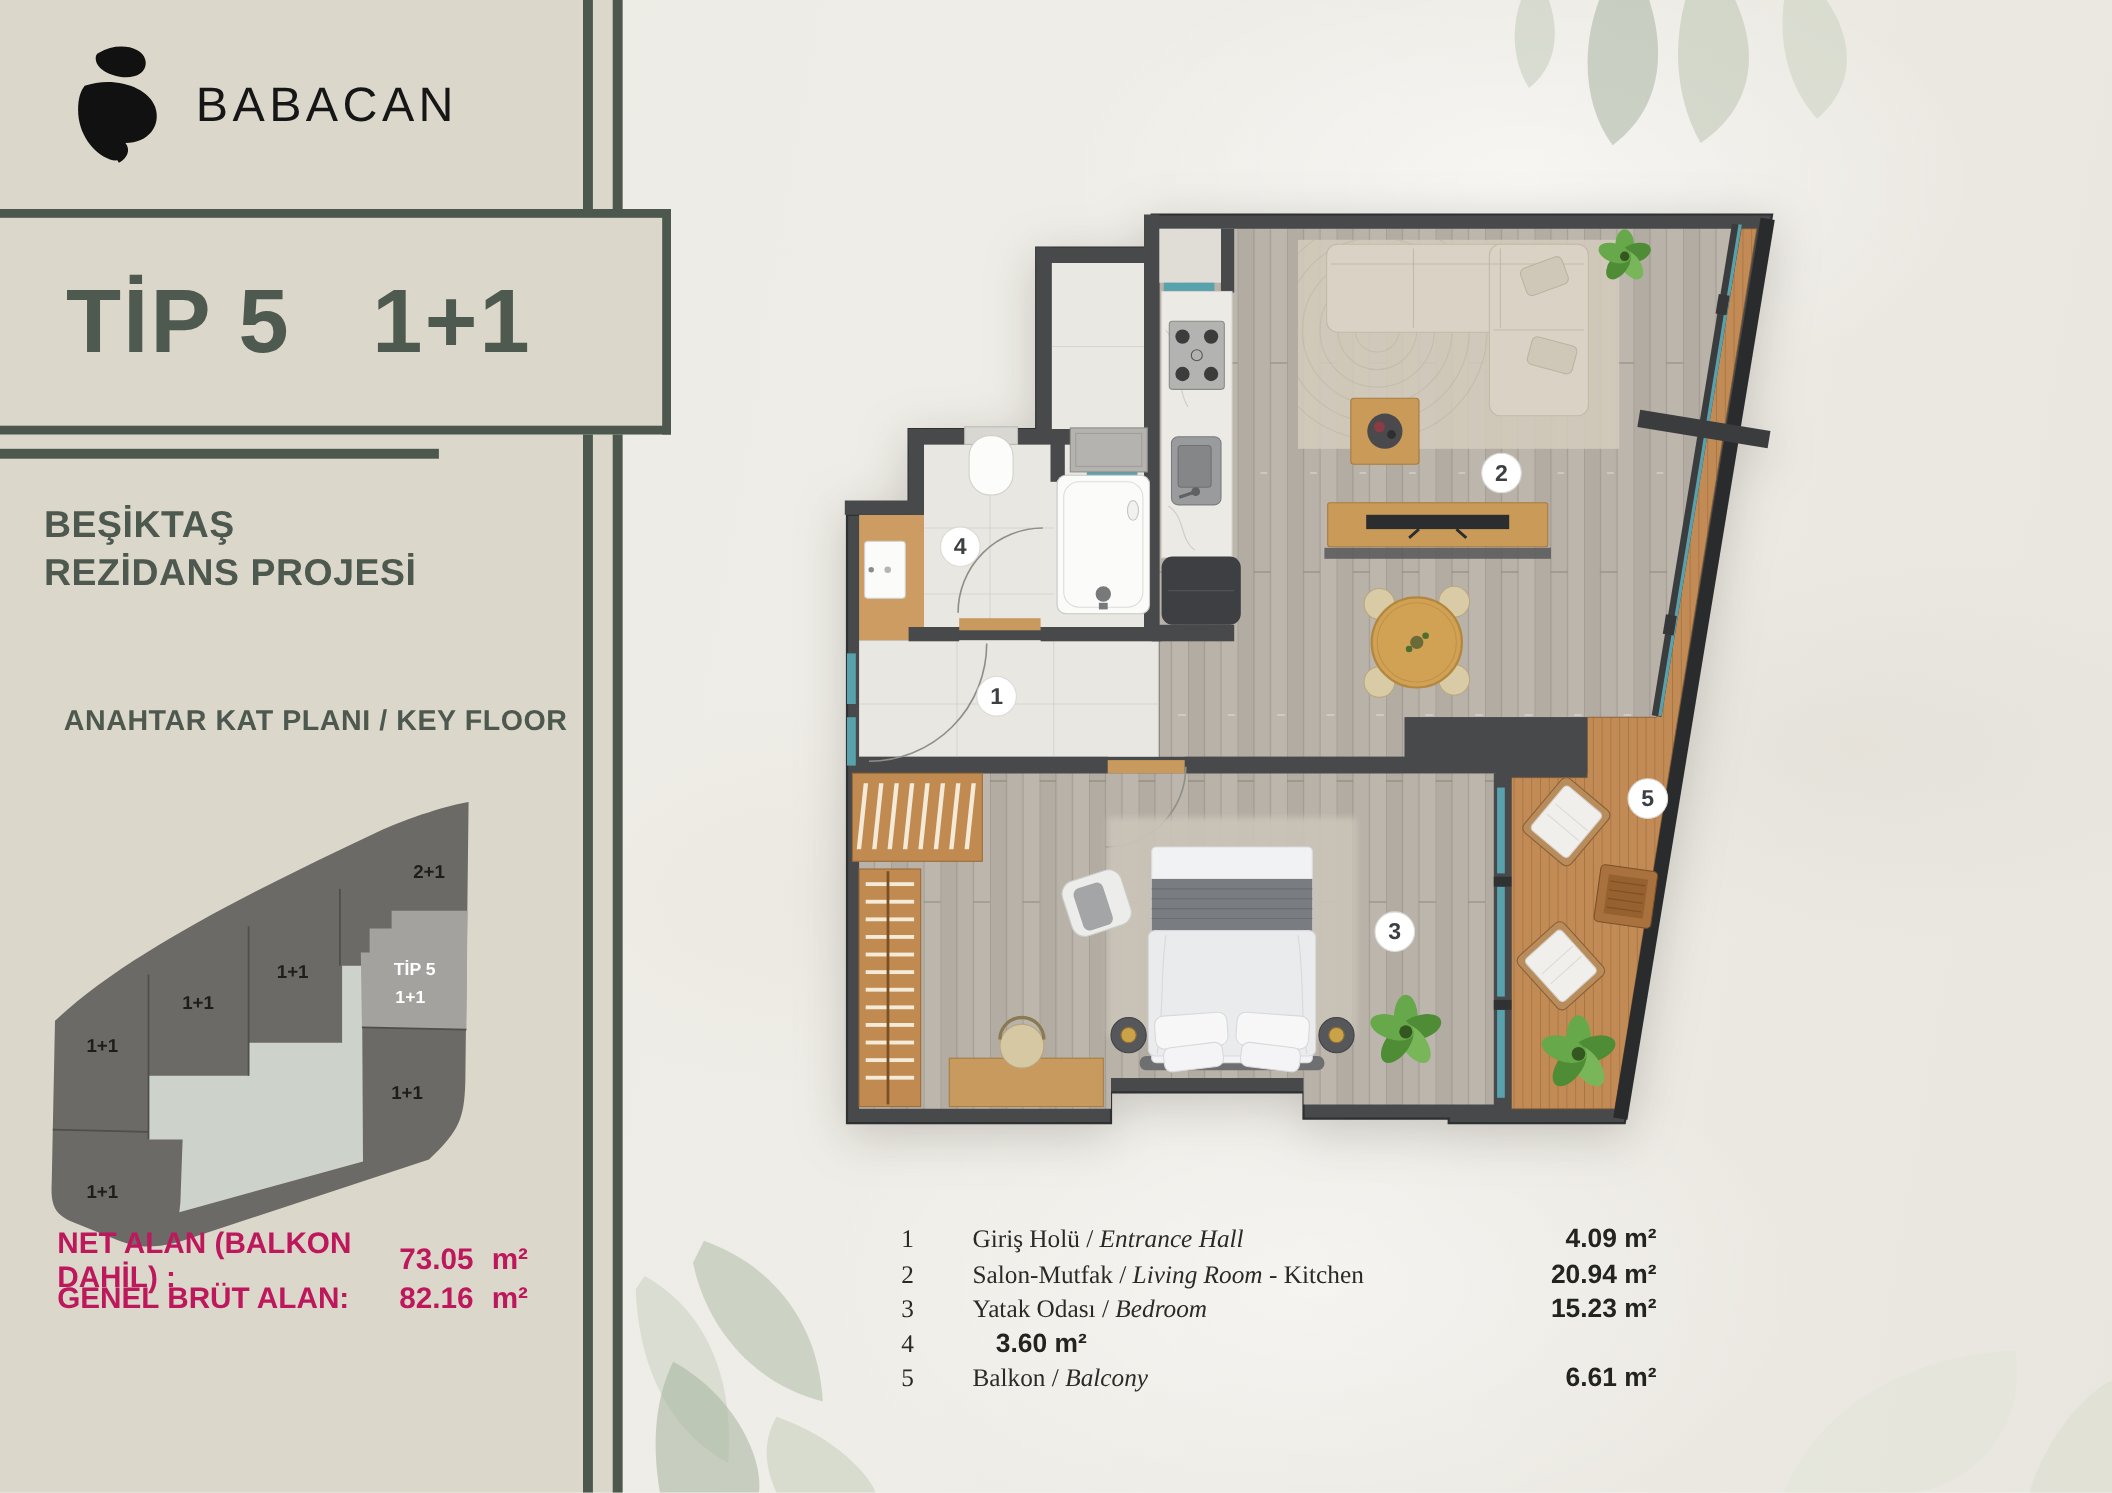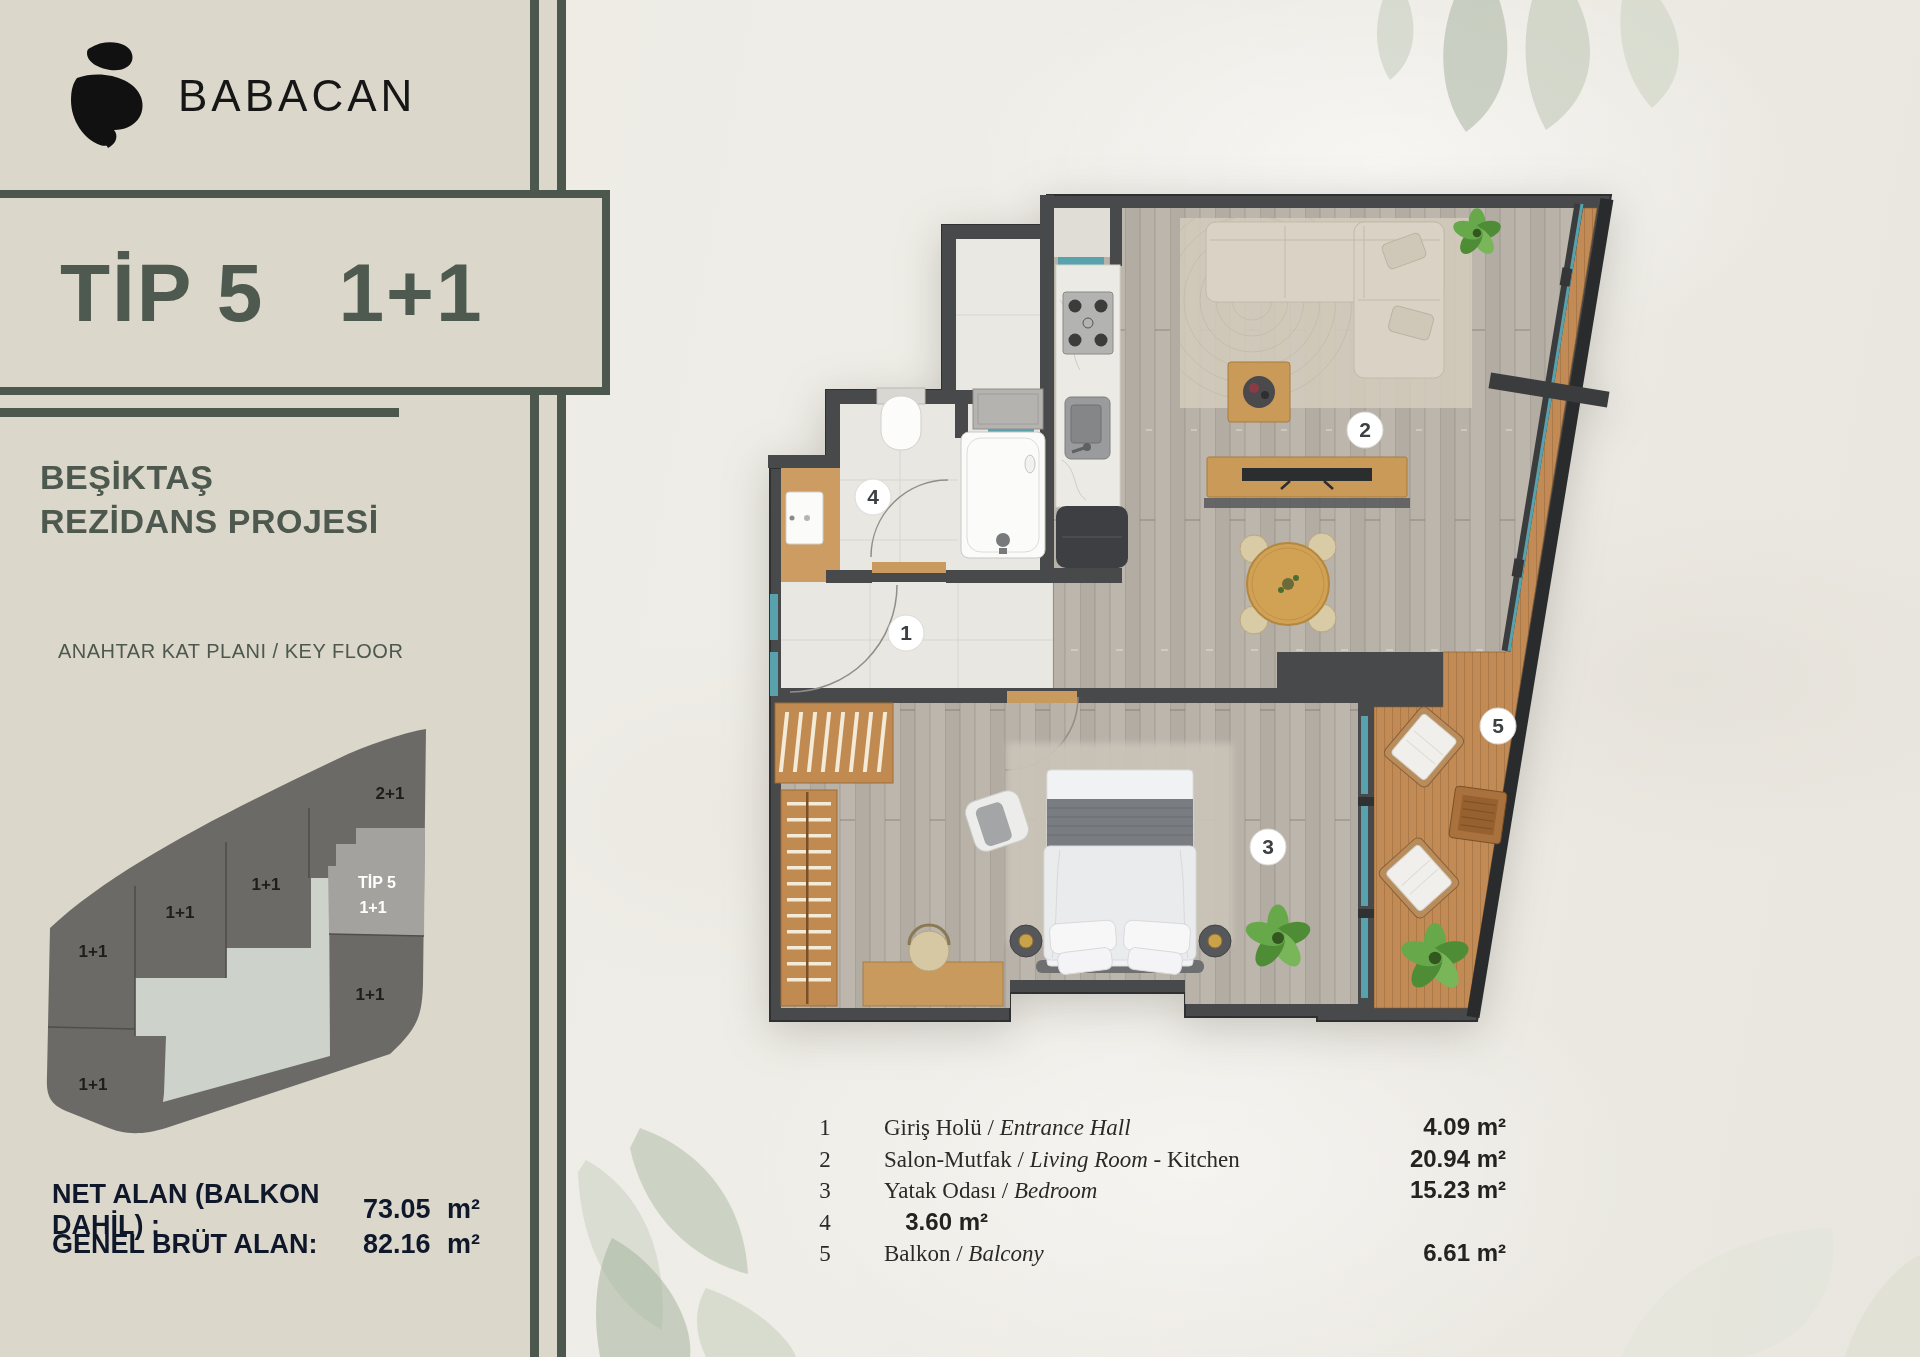--- a/index.html
+++ b/index.html
@@ -30,26 +30,26 @@
 
   .titlebox{position:absolute;left:0;top:190px;width:610px;height:205px;z-index:2;
     box-sizing:border-box;border:8px solid #4c584e;border-left:none;background:#dbd7ca;
     display:flex;align-items:center;padding-left:60px;gap:74px;}
   .titlebox .t{font-size:82px;font-weight:bold;color:#4e5a50;letter-spacing:2px;}
   .underline{position:absolute;left:0;top:408px;width:399px;height:9px;background:#4c584e;z-index:2;}
 
   .project{position:absolute;left:40px;top:456px;z-index:2;color:#4d584e;
     font-size:34px;font-weight:bold;line-height:1.28;letter-spacing:.5px;}
   .caption{position:absolute;left:58px;top:640px;z-index:2;color:#4d584e;
-    font-size:20px;font-weight:normal;letter-spacing:.5px;}
+    font-size:26px;font-weight:bold;letter-spacing:.5px;}
 
   .keyplan{position:absolute;left:28px;top:716px;width:410px;height:430px;z-index:2;}
   .keyplan text{font-family:"Liberation Sans",sans-serif;font-weight:bold;}
 
-  .areas{position:absolute;left:52px;top:1192px;z-index:2;color:#0f172a;
+  .areas{position:absolute;left:52px;top:1128px;z-index:2;color:#be185d;
     font-size:27px;font-weight:bold;}
   .area-row{display:flex;width:428px;height:35px;align-items:center;}
   .area-label{width:314px;}
   .area-val{width:66px;text-align:right;}
   .area-unit{margin-left:18px;}
 
   
   .plan{position:absolute;left:700px;top:120px;width:1020px;height:960px;
     filter:drop-shadow(0 10px 22px rgba(95,90,78,.28));}
 

